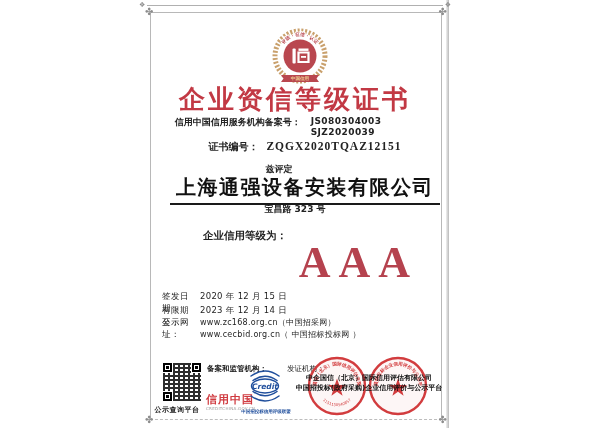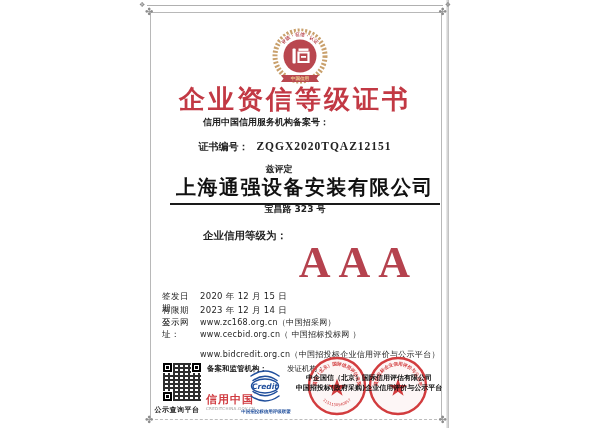--- a/index.html
+++ b/index.html
@@ -19,24 +19,24 @@
   .corner.tl{left:-6px;top:-6px;} .corner.tr{right:-6px;top:-6px;}
   .corner.bl{left:-6px;bottom:-6px;} .corner.br{right:-6px;bottom:-6px;}
 
   .badge{position:absolute;left:269px;top:22px;width:62px;height:66px;}
 
   .title{position:absolute;left:150px;top:82px;width:290px;text-align:center;
          font-family:"Liberation Serif","DejaVu Serif",serif;font-weight:bold;
          font-size:26px;letter-spacing:3px;color:#c23944;}
 
   .reg{position:absolute;left:150px;top:116px;width:232px;display:flex;
-       justify-content:center;gap:10px;font-size:9px;font-weight:bold;}
+       justify-content:center;gap:10px;font-size:9px;font-weight:bold;padding-left:12px;}
   .reg .vals{font-weight:bold;line-height:11px;letter-spacing:.4px;text-align:left;}
 
-  .certno{position:absolute;left:150px;top:140px;width:290px;display:flex;
+  .certno{position:absolute;left:160px;top:140px;width:290px;display:flex;
           justify-content:center;gap:8px;align-items:baseline;}
   .certno .lab{font-size:10px;font-weight:bold;}
   .certno .val{font-family:"Liberation Serif","DejaVu Serif",serif;font-weight:bold;
                font-size:11.5px;letter-spacing:1px;}
 
   .hereby{position:absolute;left:150px;top:163px;width:258px;text-align:center;
           font-size:9px;font-weight:bold;}
   .company{position:absolute;left:150px;top:174px;width:290px;text-align:center;}
   .company span{display:inline-block;font-family:"Liberation Serif","DejaVu Serif",serif;
                 font-weight:bold;font-size:20px;letter-spacing:1.5px;color:#111;
@@ -116,20 +116,24 @@
       <textPath href="#badgeArc" startOffset="50%" text-anchor="middle">评级 · 征信 · 认证</textPath>
     </text>
     <path d="M12 53 L50 53 L47.5 56.5 L50 60 L12 60 L14.5 56.5 Z" fill="#b9474f"></path>
     <text x="31" y="58.2" font-size="4.6" fill="#ecc78c" text-anchor="middle" font-weight="bold">中国信用</text>
   </svg>
 
   <div class="title">企业资信等级证书</div>
 
   <div class="reg">
     <span>信用中国信用服务机构备案号：</span>
+    <div class="vals">
+      <div>JS080304003</div>
+      <div>SJZ2020039</div>
+    </div>
   </div>
 
   <div class="certno">
     <span class="lab">证书编号：</span>
     <span class="val">ZQGX2020TQAZ12151</span>
   </div>
 
   <div class="hereby">兹评定</div>
 
   <div class="company">
@@ -148,24 +152,20 @@
     <span class="lab">有限期至：</span>
     <span class="val">2023 年 12 月 14 日</span>
   </div>
   <div class="frow url r3">
     <span class="lab">公示网址：</span>
     <span class="val">www.zc168.org.cn（中国招采网）</span>
   </div>
   <div class="frow url r4">
     <span class="lab"></span>
     <span class="val">www.cecbid.org.cn（ 中国招标投标网 ）</span>
-  </div>
-  <div class="frow url r6">
-    <span class="lab"></span>
-    <span class="val">www.bidcredit.org.cn（中国招投标企业信用评价与公示平台）</span>
   </div>
 
   <div class="qr">
     <div class="qr-noise"></div>
     <div class="finder f1">
         <div class="ring">
           <div class="dot"></div>
         </div>
       </div>
     <div class="finder f2">

